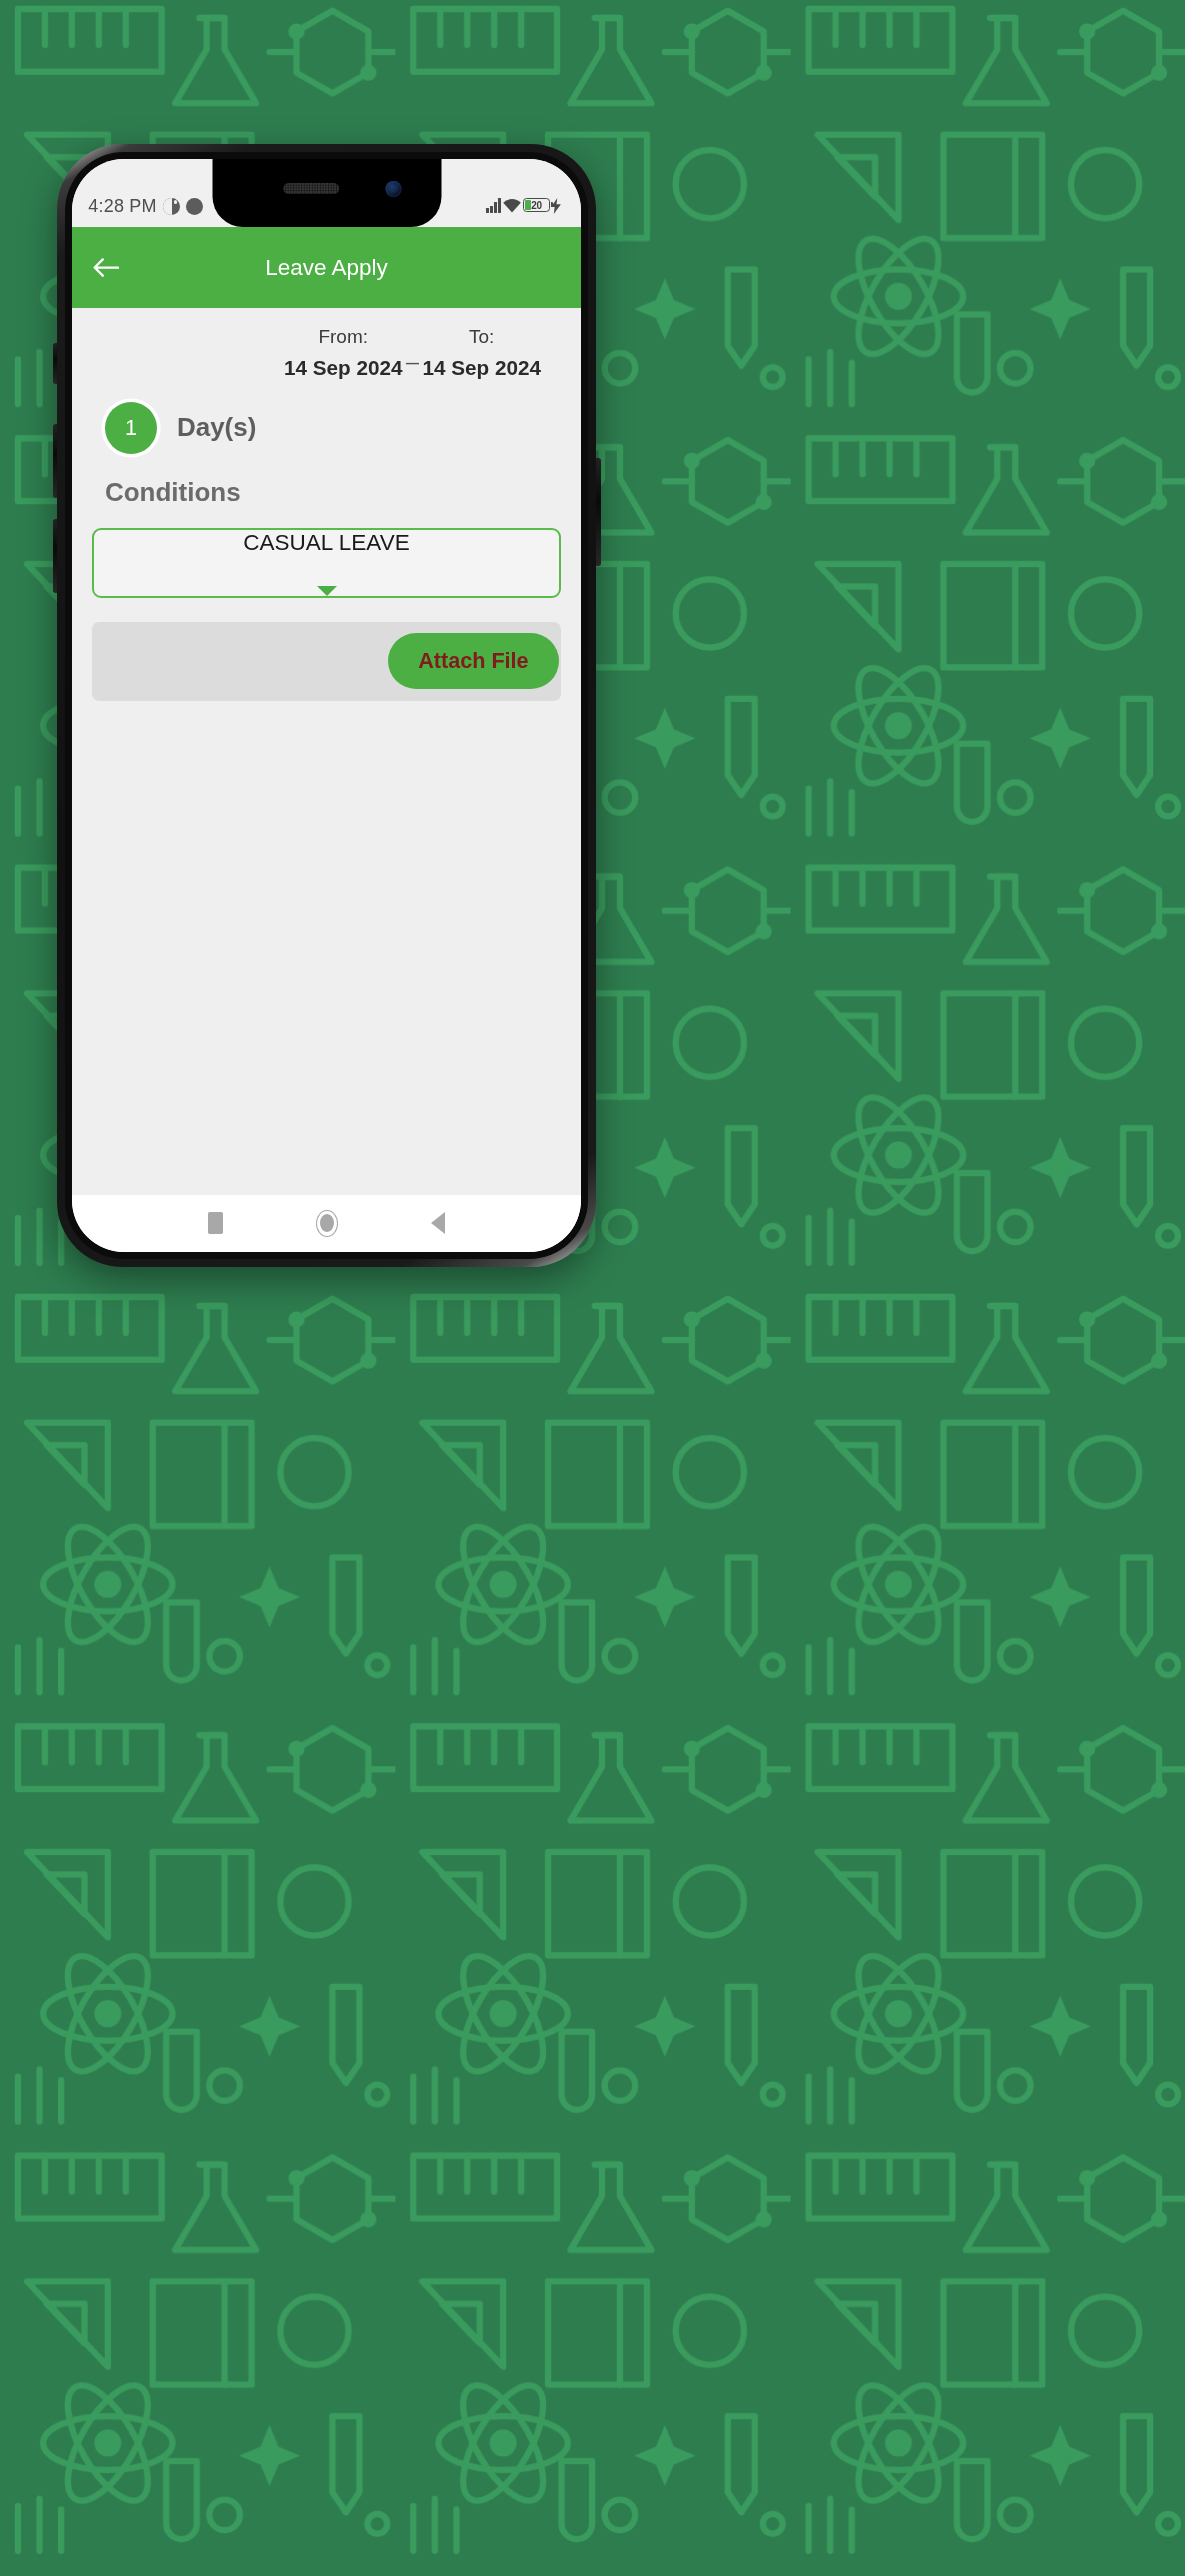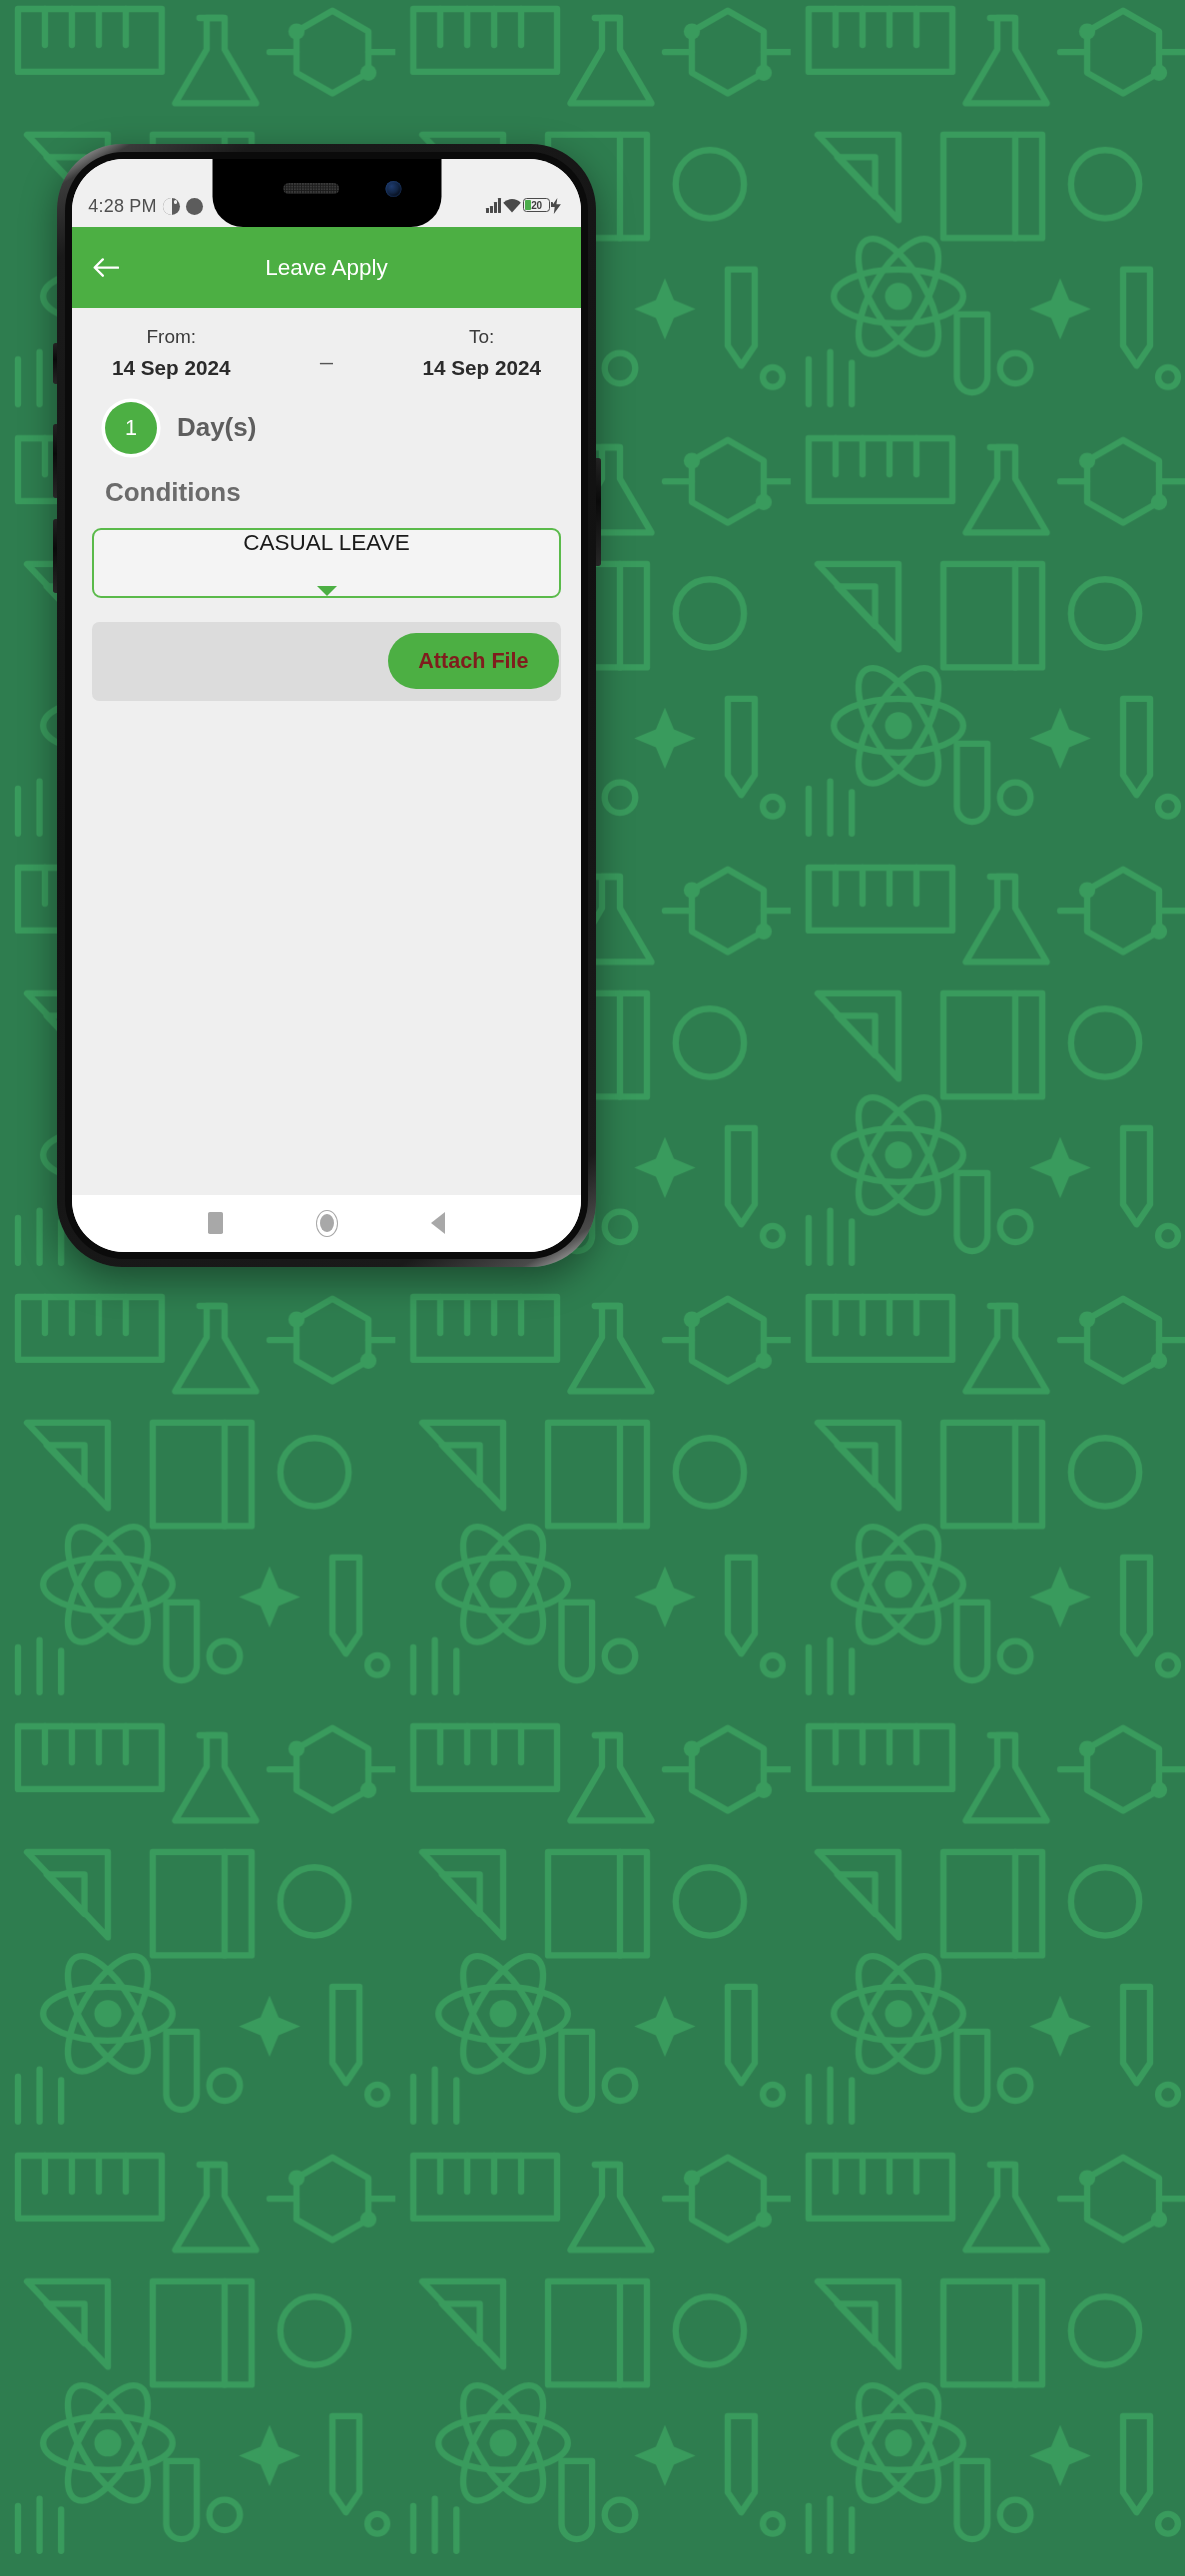--- a/index.html
+++ b/index.html
@@ -180,21 +180,21 @@
   
   .content {
     position: absolute;
     top: 149px; left: 0; right: 0; bottom: 57px;
     background: #efefef;
     padding: 0 12.6px;
   }
 
   .date-row {
     display: flex; align-items: flex-start;
-    justify-content: space-between;
+    justify-content: flex-end;
     padding: 18px 23.4px 0 23.4px;
   }
   .date-col { text-align: center; min-width: 126px; }
   .date-label { font-size: 19px; color: #3b3b3b; font-weight: 400; }
   .date-value { font-size: 20.7px; color: #2b2b2b; font-weight: bold; margin-top: 8px; }
   .date-dash {
     font-size: 22.5px; color: #555; font-weight: 400;
     line-height: 1; margin-top: 16px;
   }
 

